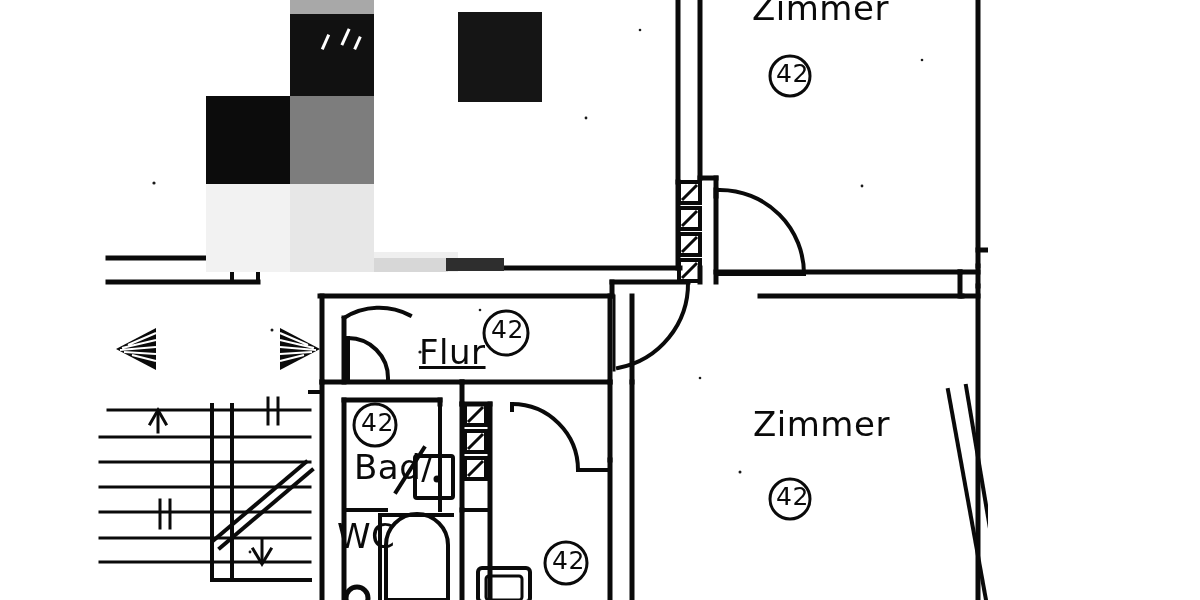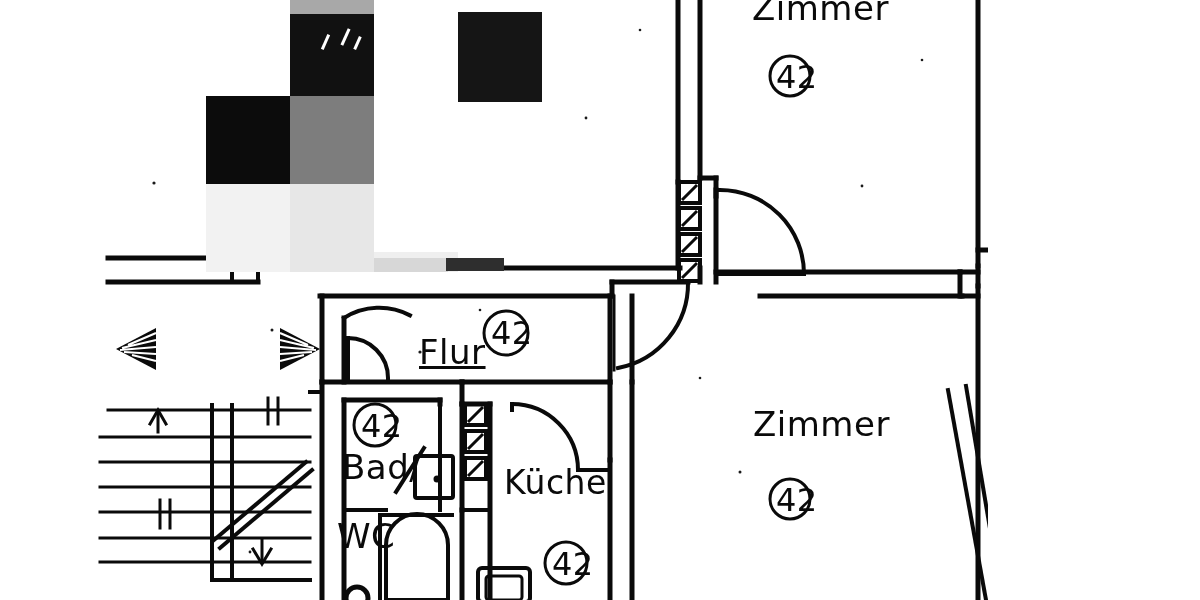--- a/index.html
+++ b/index.html
@@ -15,21 +15,21 @@
     position:absolute;
     font-family:"DejaVu Sans", sans-serif;
     color:#0a0a0a;
     white-space:pre;
     letter-spacing:0.5px;
     line-height:1.0;
     user-select:none;
   }
   .room-name{font-size:34px;}
   .room-name.small{font-size:33px;}
-  .marker-num{font-size:32px;}
+  .marker-num{font-size:25px;}
   .redact{position:absolute;}
 </style>
 </head>
 <body>
 
 <div id="plan">
 
   <svg width="1200" height="600" viewBox="0 0 1200 600">
     <defs>
       <pattern id="diag" width="7" height="7" patternUnits="userSpaceOnUse" patternTransform="rotate(-45)">
@@ -240,20 +240,19 @@
 
   <div class="lbl room-name" style="left:752px;top:-9px;">Zimmer</div>
   <div class="lbl marker-num" style="left:776px;top:61px;">42</div>
 
   <div class="lbl room-name" style="left:753px;top:407px;">Zimmer</div>
   <div class="lbl marker-num" style="left:776px;top:484px;">42</div>
 
   <div class="lbl room-name" style="left:419px;top:335px;text-decoration:underline;">Flur</div>
   <div class="lbl marker-num" style="left:491px;top:317px;">42</div>
 
-  <div class="lbl room-name small" style="left:504px;top:466px;">Küche</div>
   <div class="lbl marker-num" style="left:552px;top:548px;">42</div>
 
-  <div class="lbl room-name" style="left:342px;top:450px;">Bad/</div>
+  <div class="lbl room-name" style="left:354px;top:450px;">Bad/</div>
   <div class="lbl room-name" style="left:337px;top:519px;">WC</div>
   <div class="lbl marker-num" style="left:361px;top:410px;">42</div>
 
 </div>
 
 </body></html>

